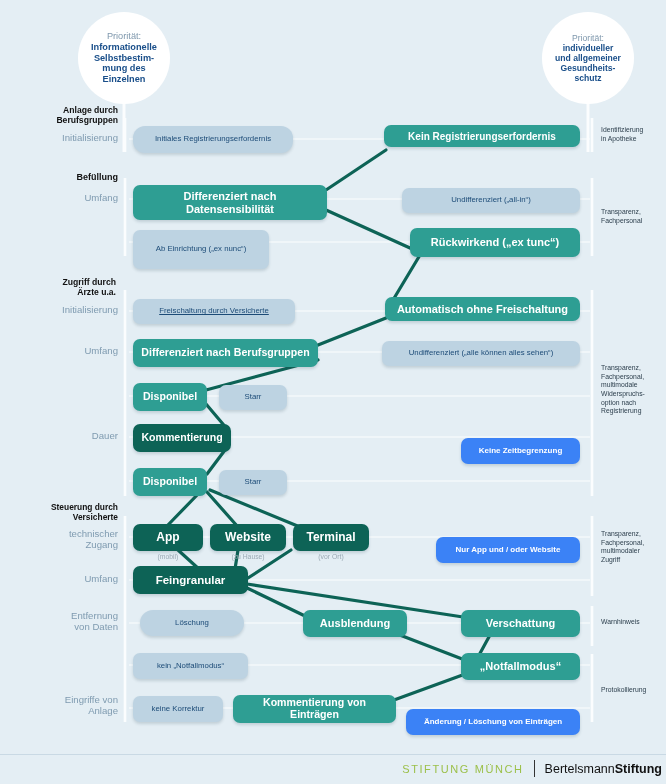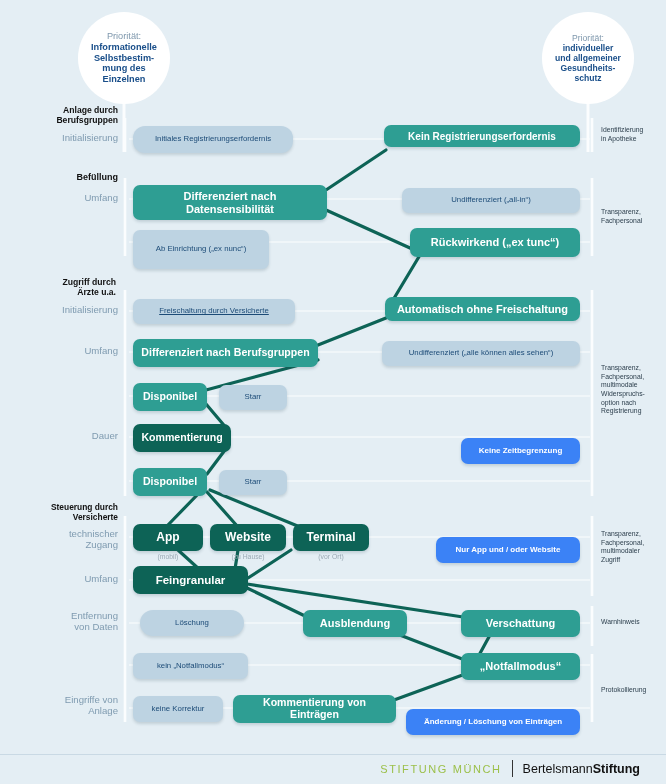--- a/index.html
+++ b/index.html
@@ -50,21 +50,21 @@
   }
   .legend { position:absolute; color:#2c3e4c; }
   .legend .sw {
     display:inline-block; width:7px; height:7px; margin:0 3px 0 7px;
     vertical-align:middle; position:relative; top:-1px;
   }
   .footer-band {
     position:absolute; left:0; right:0; bottom:0; height:30px;
     background:#e4eef4; border-top:1px solid #c9d9e4;
   }
-  .brand { position:absolute; right:26px; bottom:7px; display:flex; align-items:center;margin-left:8px; }
+  .brand { position:absolute; right:4px; bottom:7px; display:flex; align-items:center;margin-left:8px; }
   .brand .munch { color:#9cc04a; letter-spacing:1.6px; font-size:11px; }
   .brand .divider { width:1px; height:17px; background:#333; margin:0 10px; }
   .brand .bs { color:#111; font-size:12.5px; }
   .brand .bs b { font-weight:bold; }
 </style>
 </head>
 <body>
 
 <div id="stage">
 

